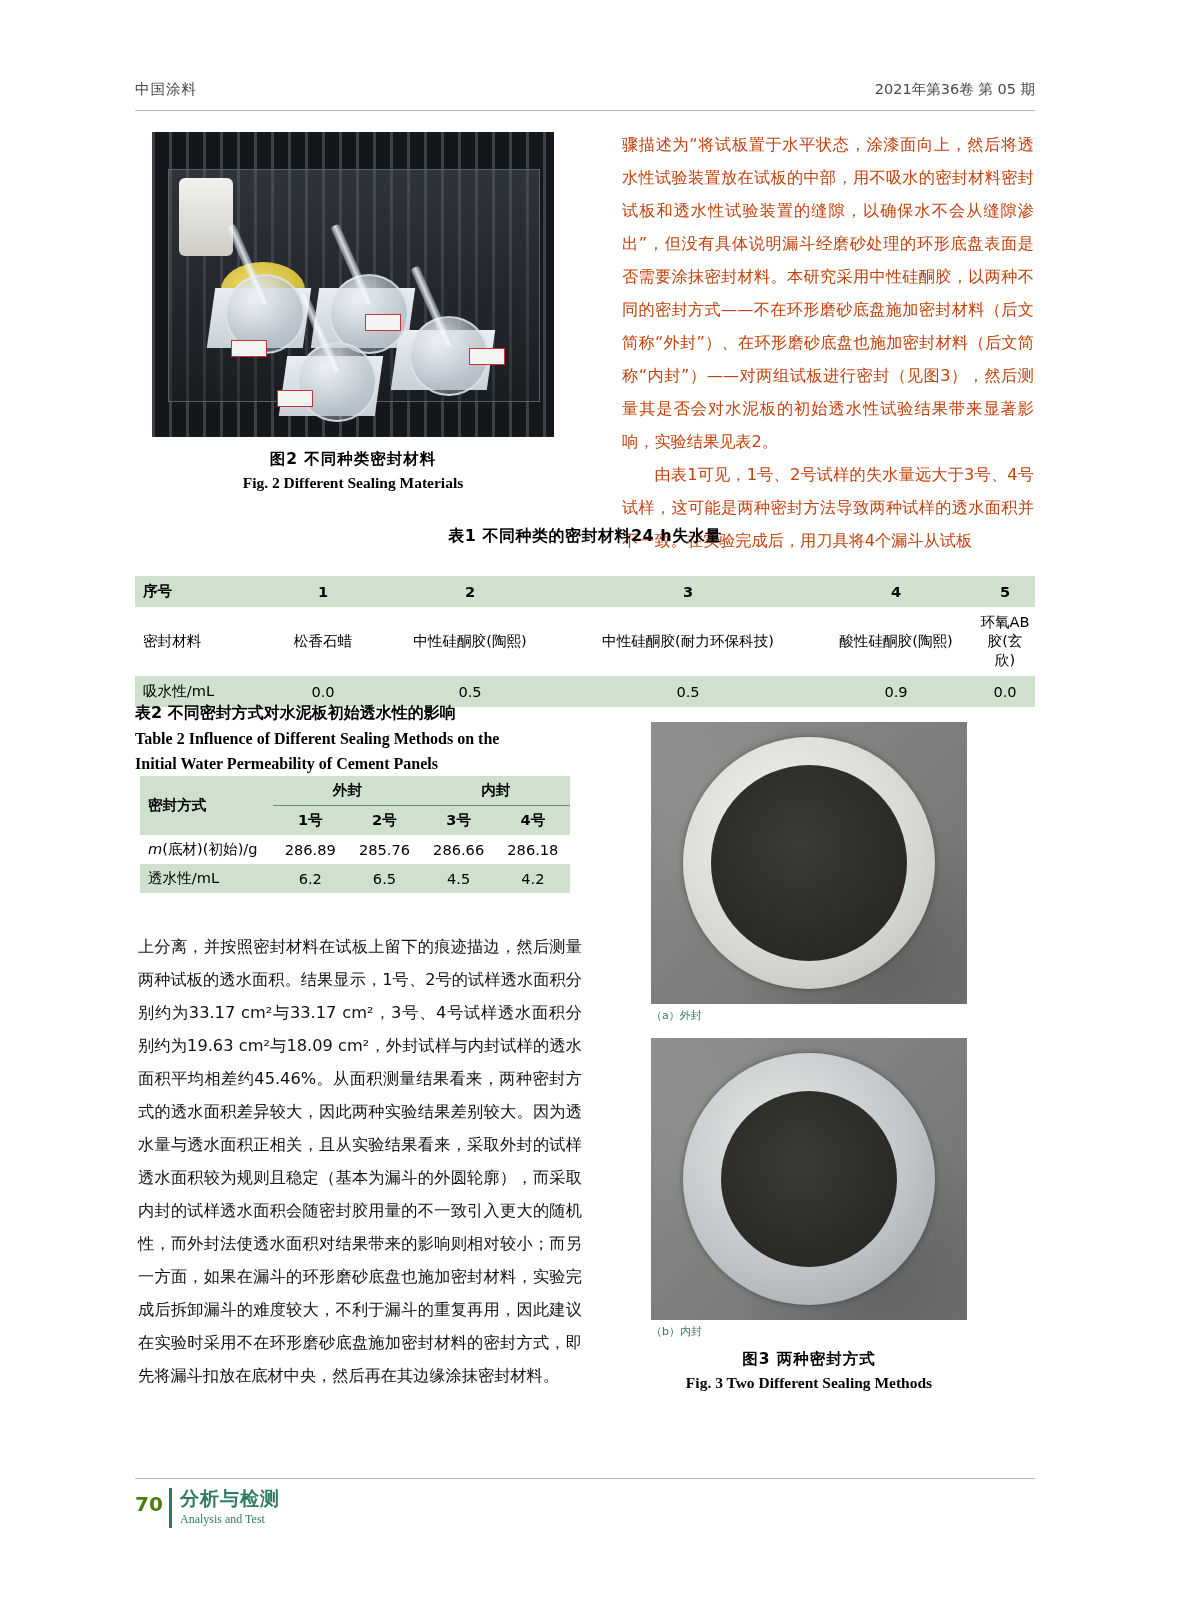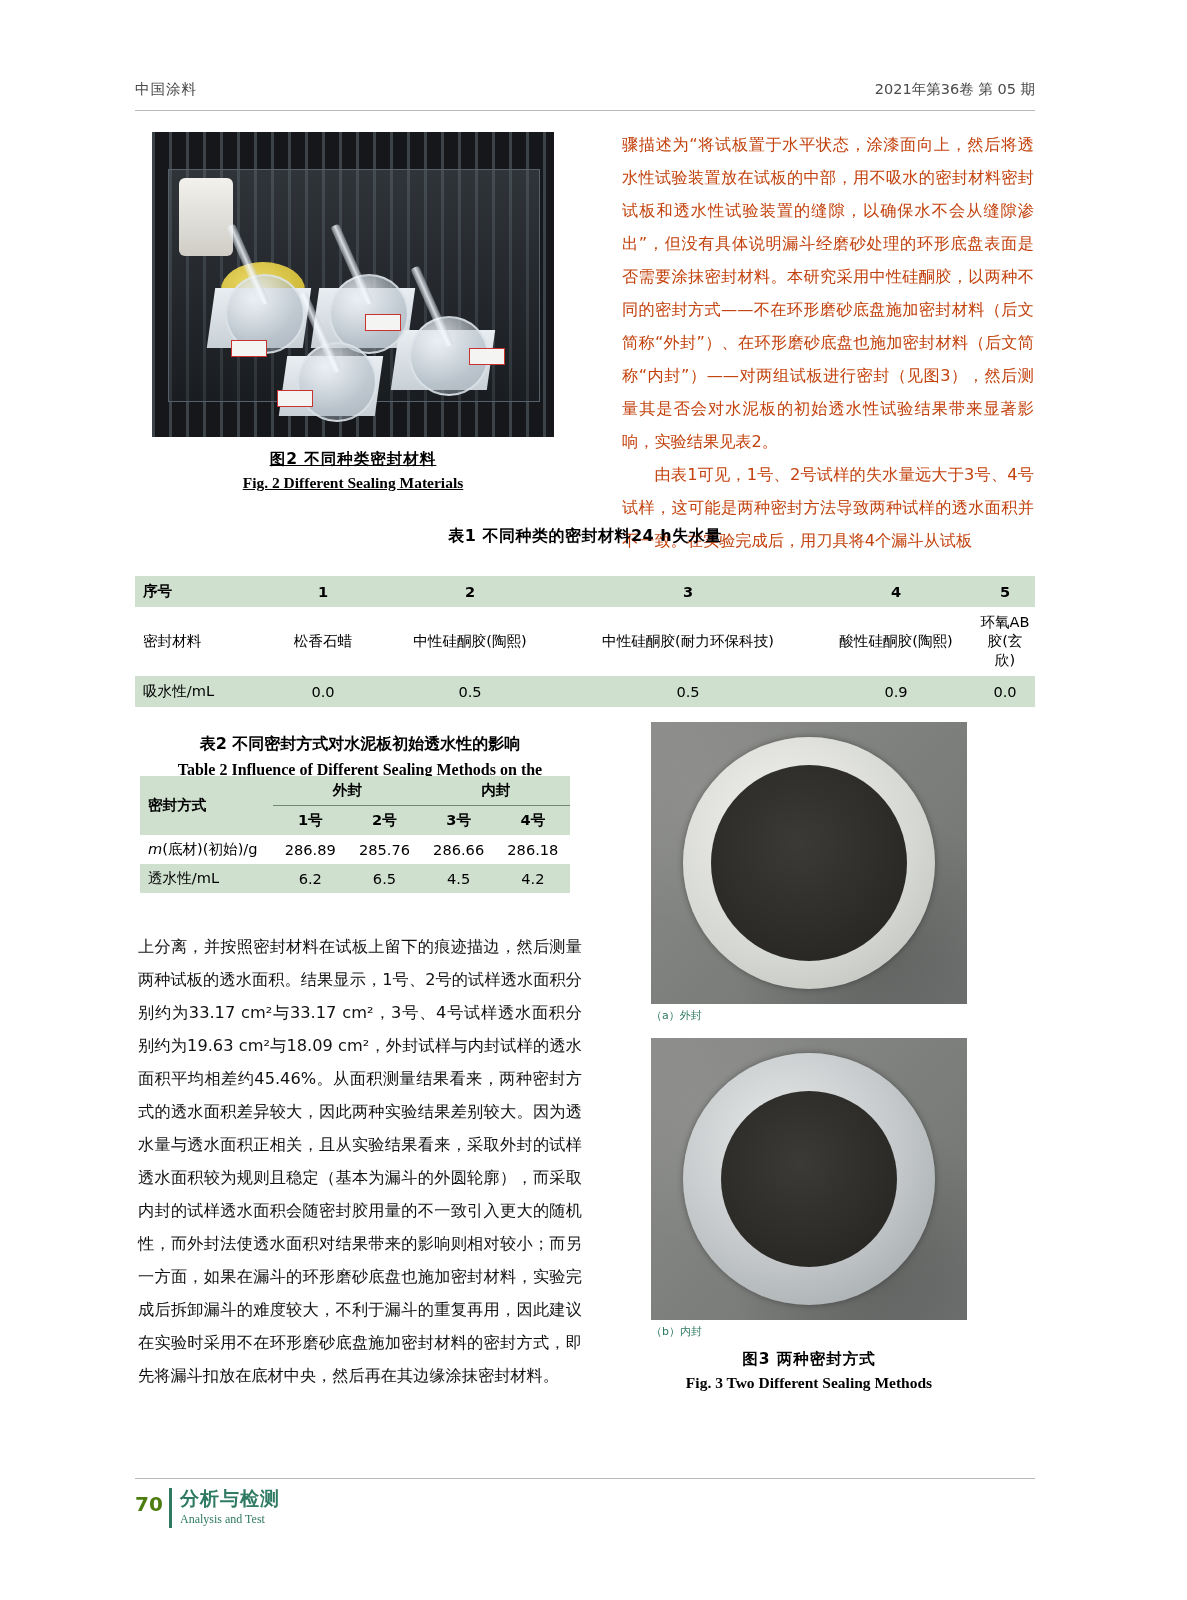--- a/index.html
+++ b/index.html
@@ -154,21 +154,20 @@
   .fig-caption .en {
     font-family: "Liberation Serif", serif;
     font-weight: bold;
     font-size: 15.5px;
   }
 
   #fig2-caption {
     left: 152px;
     top: 448px;
     width: 402px;
-    text-decoration: underline;
   }
 
   
   .rcol {
     position: absolute;
     left: 622px;
     top: 128px;
     width: 412px;
     font-family: "DejaVu Sans", sans-serif;
     font-size: 16.2px;
@@ -220,23 +219,21 @@
   #table1 tbody tr.band { background: #cfe0cf; margin-left: 36px; }
   #table1 tbody tr.white { background: #ffffff; }
   #table1 .rowhead { text-align: left; padding-left: 8px; }
 
   
   .t2-title {
     position: absolute;
     left: 135px;
     top: 700px;
     width: 450px;
-    text-align: center;
     line-height: 1.6;
-    margin-top: 31px;
   }
   .t2-title .cn {
     font-family: "DejaVu Sans", sans-serif;
     font-weight: bold;
     font-size: 16px;
   }
   .t2-title .en {
     font-family: "Liberation Serif", serif;
     font-weight: bold;
     font-size: 16px;

